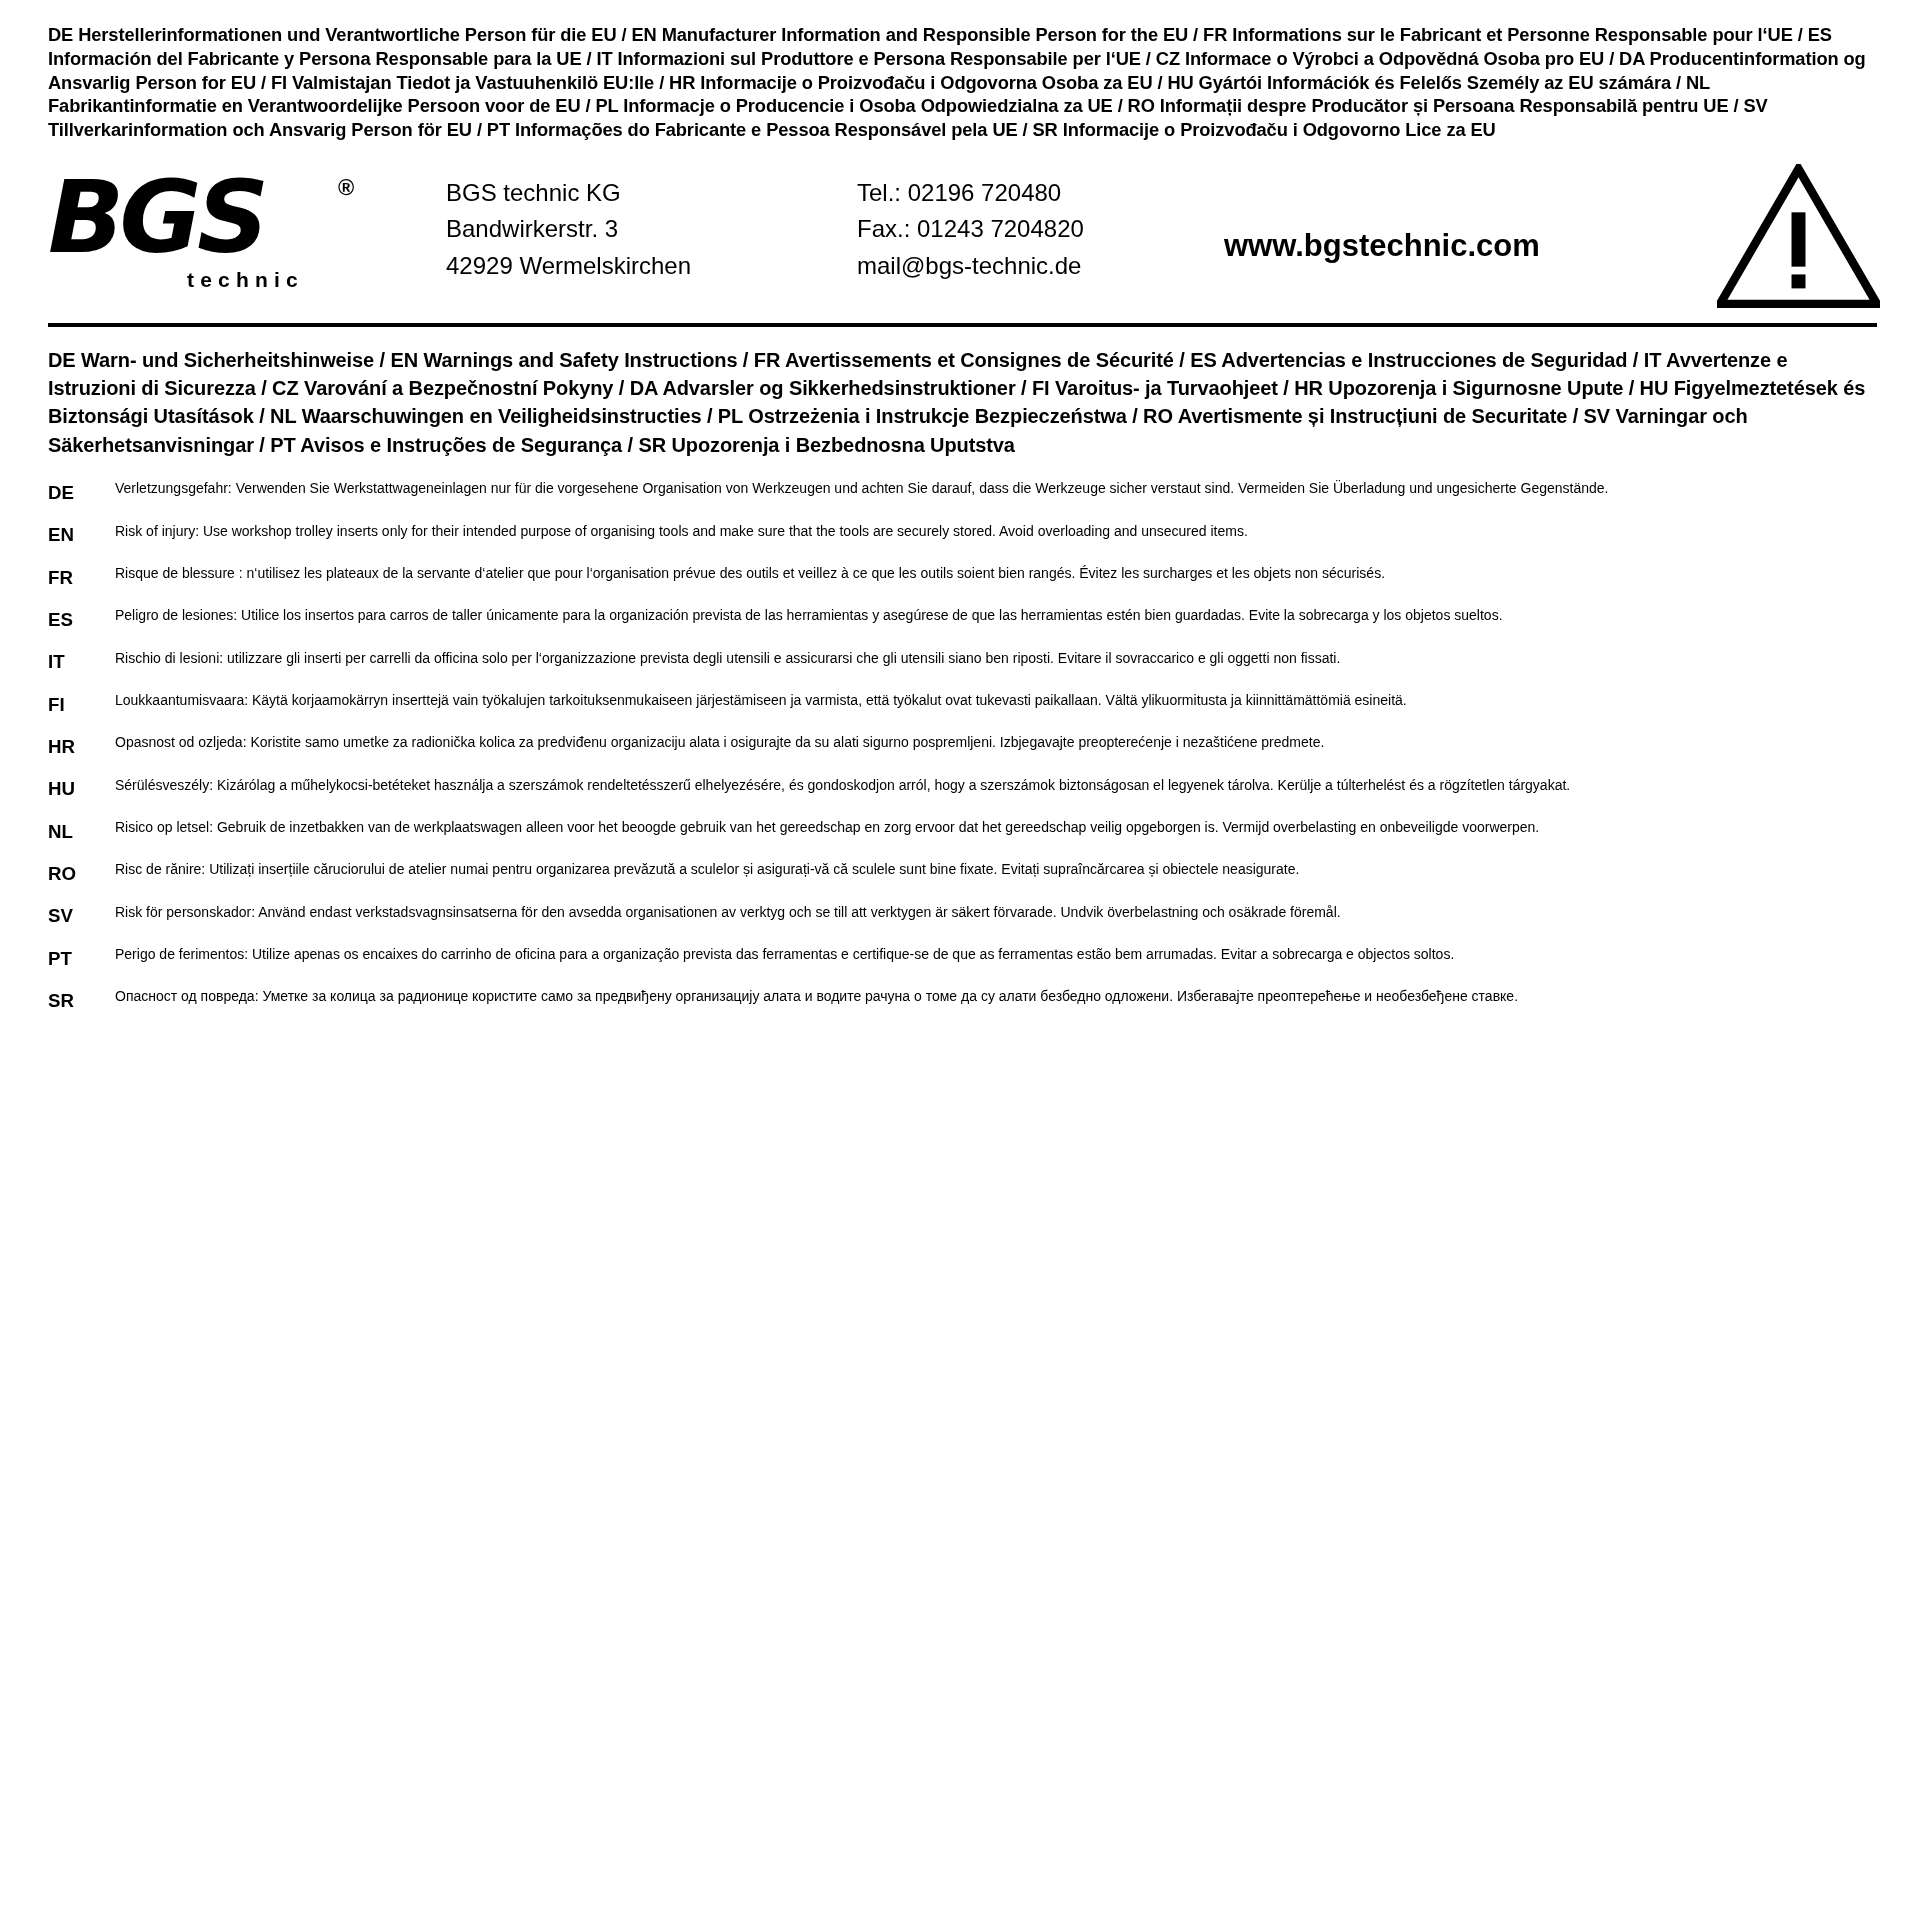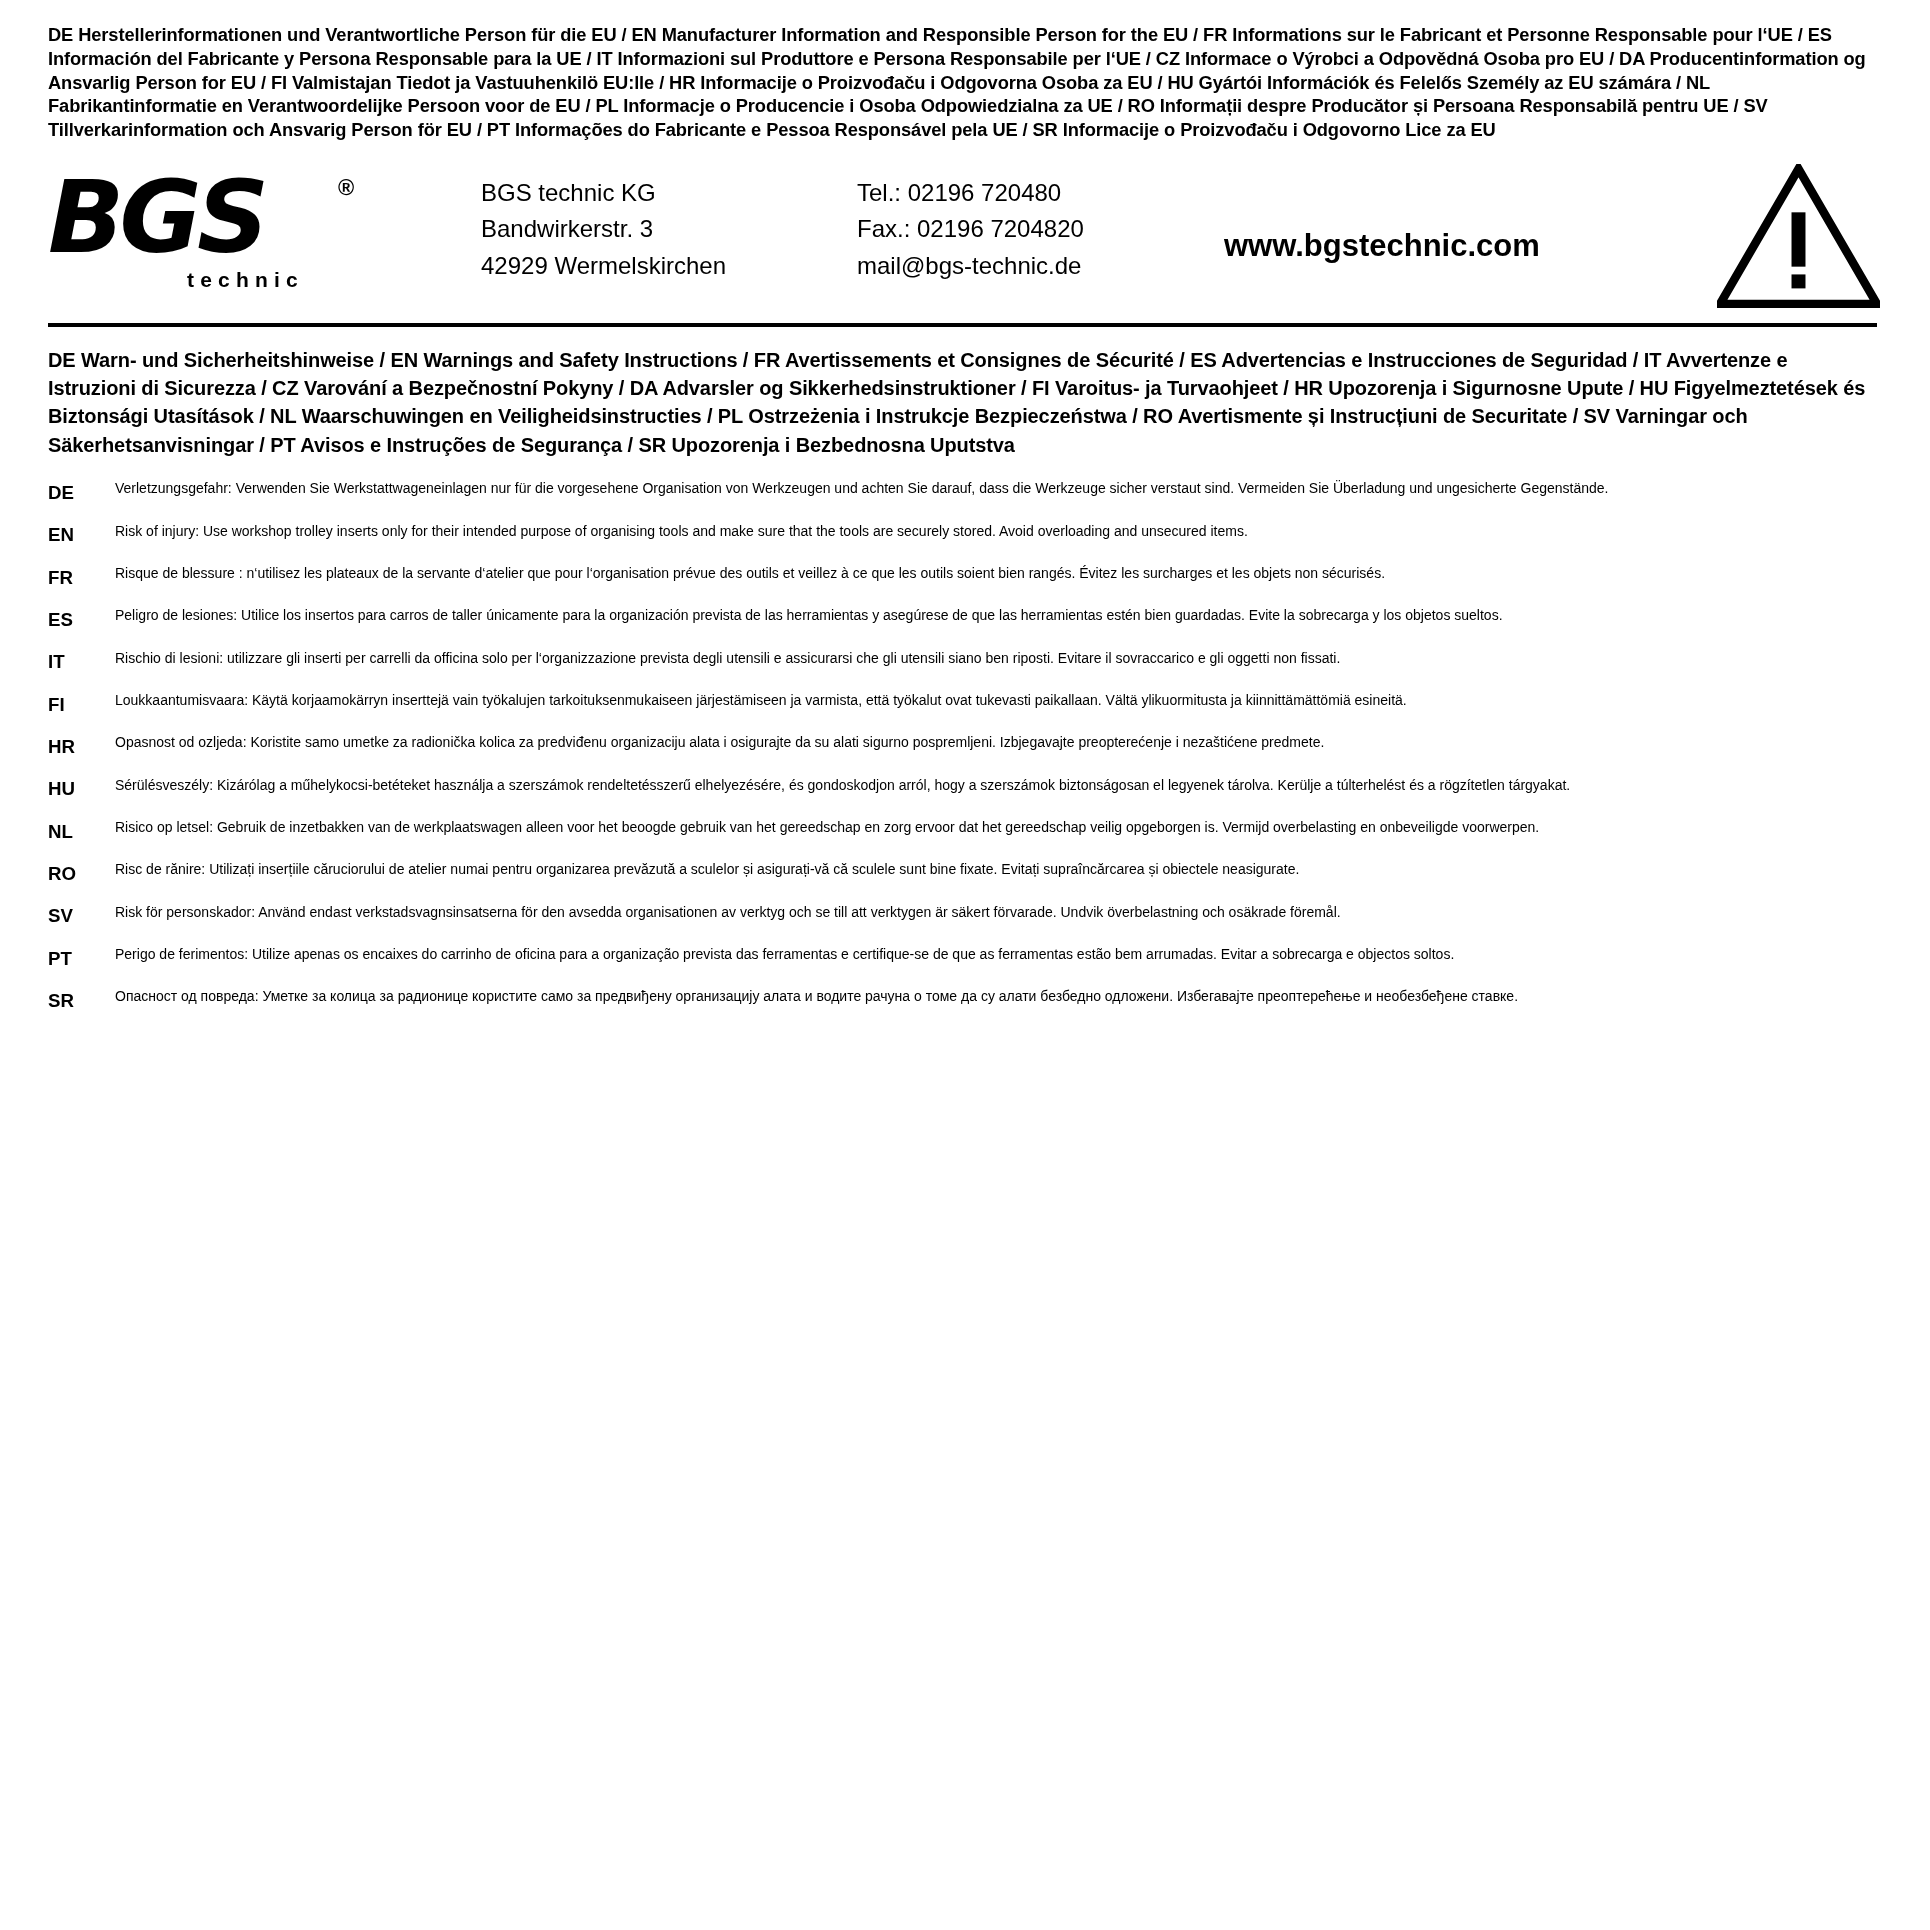--- a/index.html
+++ b/index.html
@@ -64,21 +64,21 @@
   .logo-technic {
     position: absolute;
     left: 139px;
     top: 100px;
     font-size: 21px;
     font-weight: bold;
     letter-spacing: 6.2px;
   }
   .addr {
     position: absolute;
-    left: 433px;
+    left: 398px;
     top: 18.7px;
     font-size: 24px;
     line-height: 1.52;
   }
   .contact {
     position: absolute;
     left: 809px;
     top: 18.7px;
     font-size: 24px;
     line-height: 1.52;
@@ -154,21 +154,21 @@
     </div>
 
     <div class="addr">
       <div>BGS technic KG</div>
       <div>Bandwirkerstr. 3</div>
       <div>42929 Wermelskirchen</div>
     </div>
 
     <div class="contact">
       <div>Tel.: 02196 720480</div>
-      <div>Fax.: 02196 7204820</div>
+      <div>Fax.: 01243 7204820</div>
       <div>mail@bgs-technic.de</div>
     </div>
 
     <div class="website">www.bgstechnic.com</div>
 
     <div class="warn-triangle">
       <svg viewBox="0 0 210 185" width="163" height="144" aria-hidden="true">
         <polygon points="105,6 206,180 4,180" fill="none" stroke="#000" stroke-width="11" stroke-linejoin="miter"></polygon>
         <rect x="96" y="62" width="18" height="70" fill="#000"></rect>
         <rect x="96" y="142" width="18" height="18" fill="#000"></rect>

